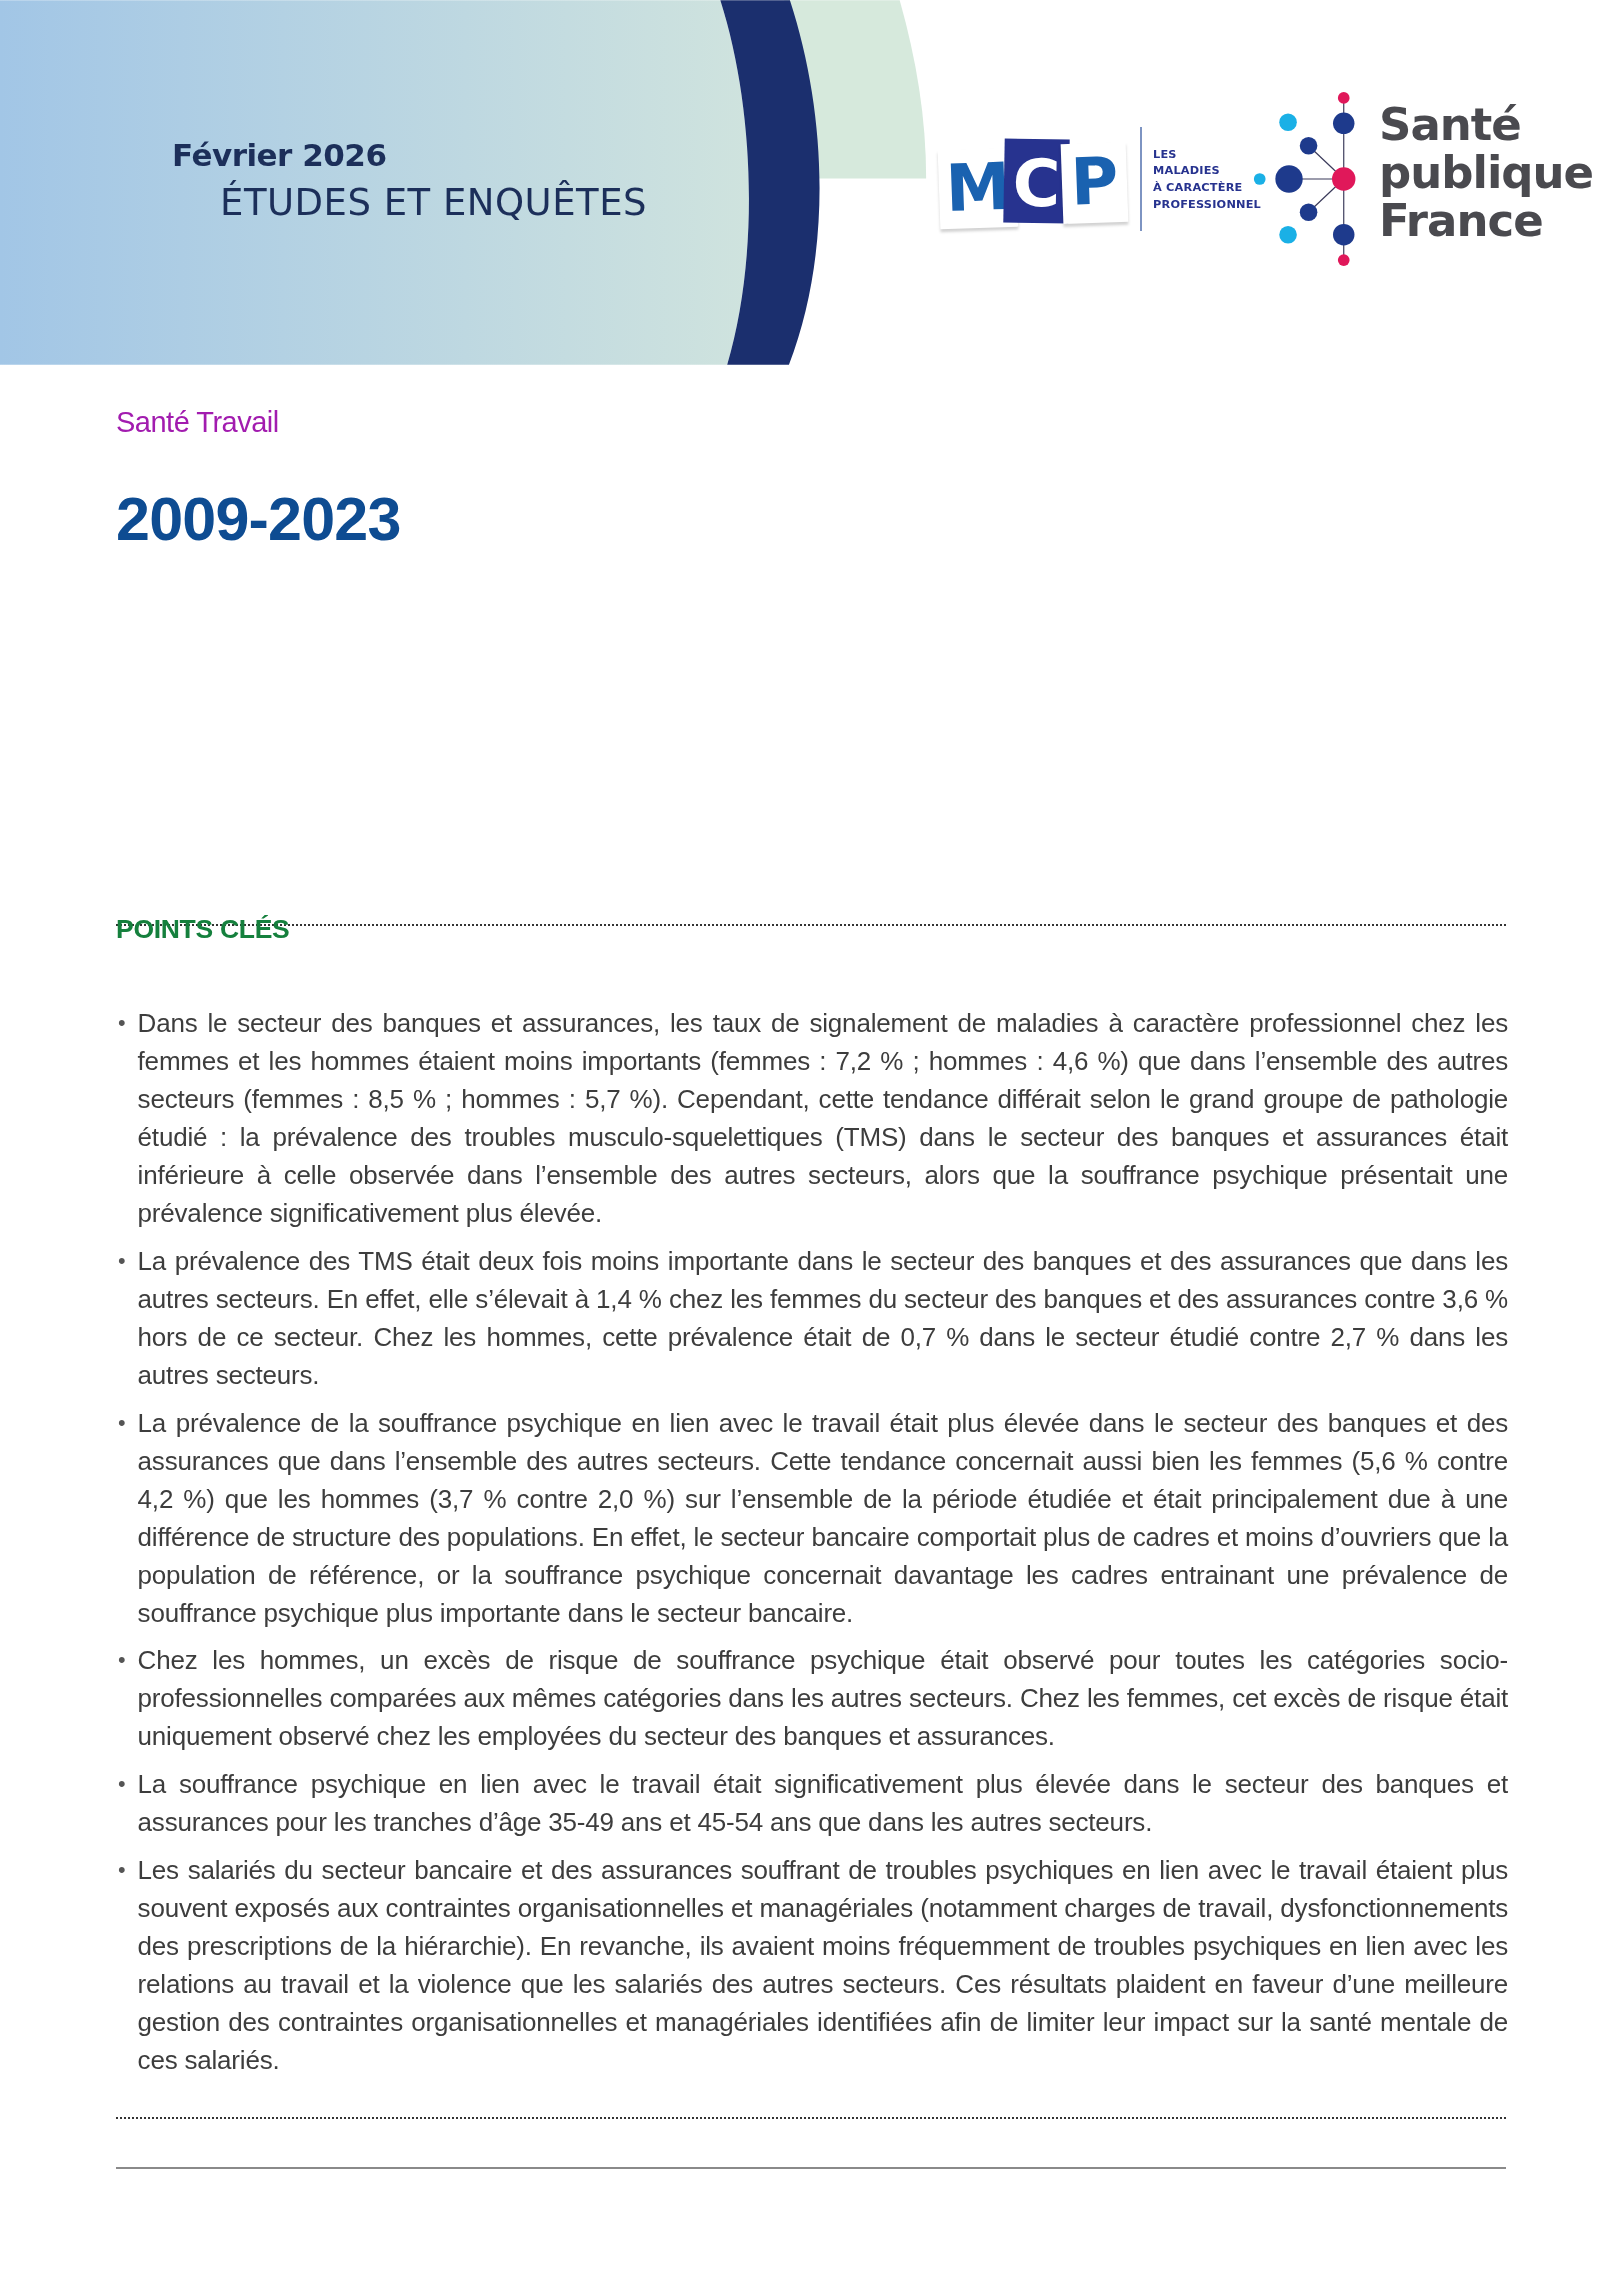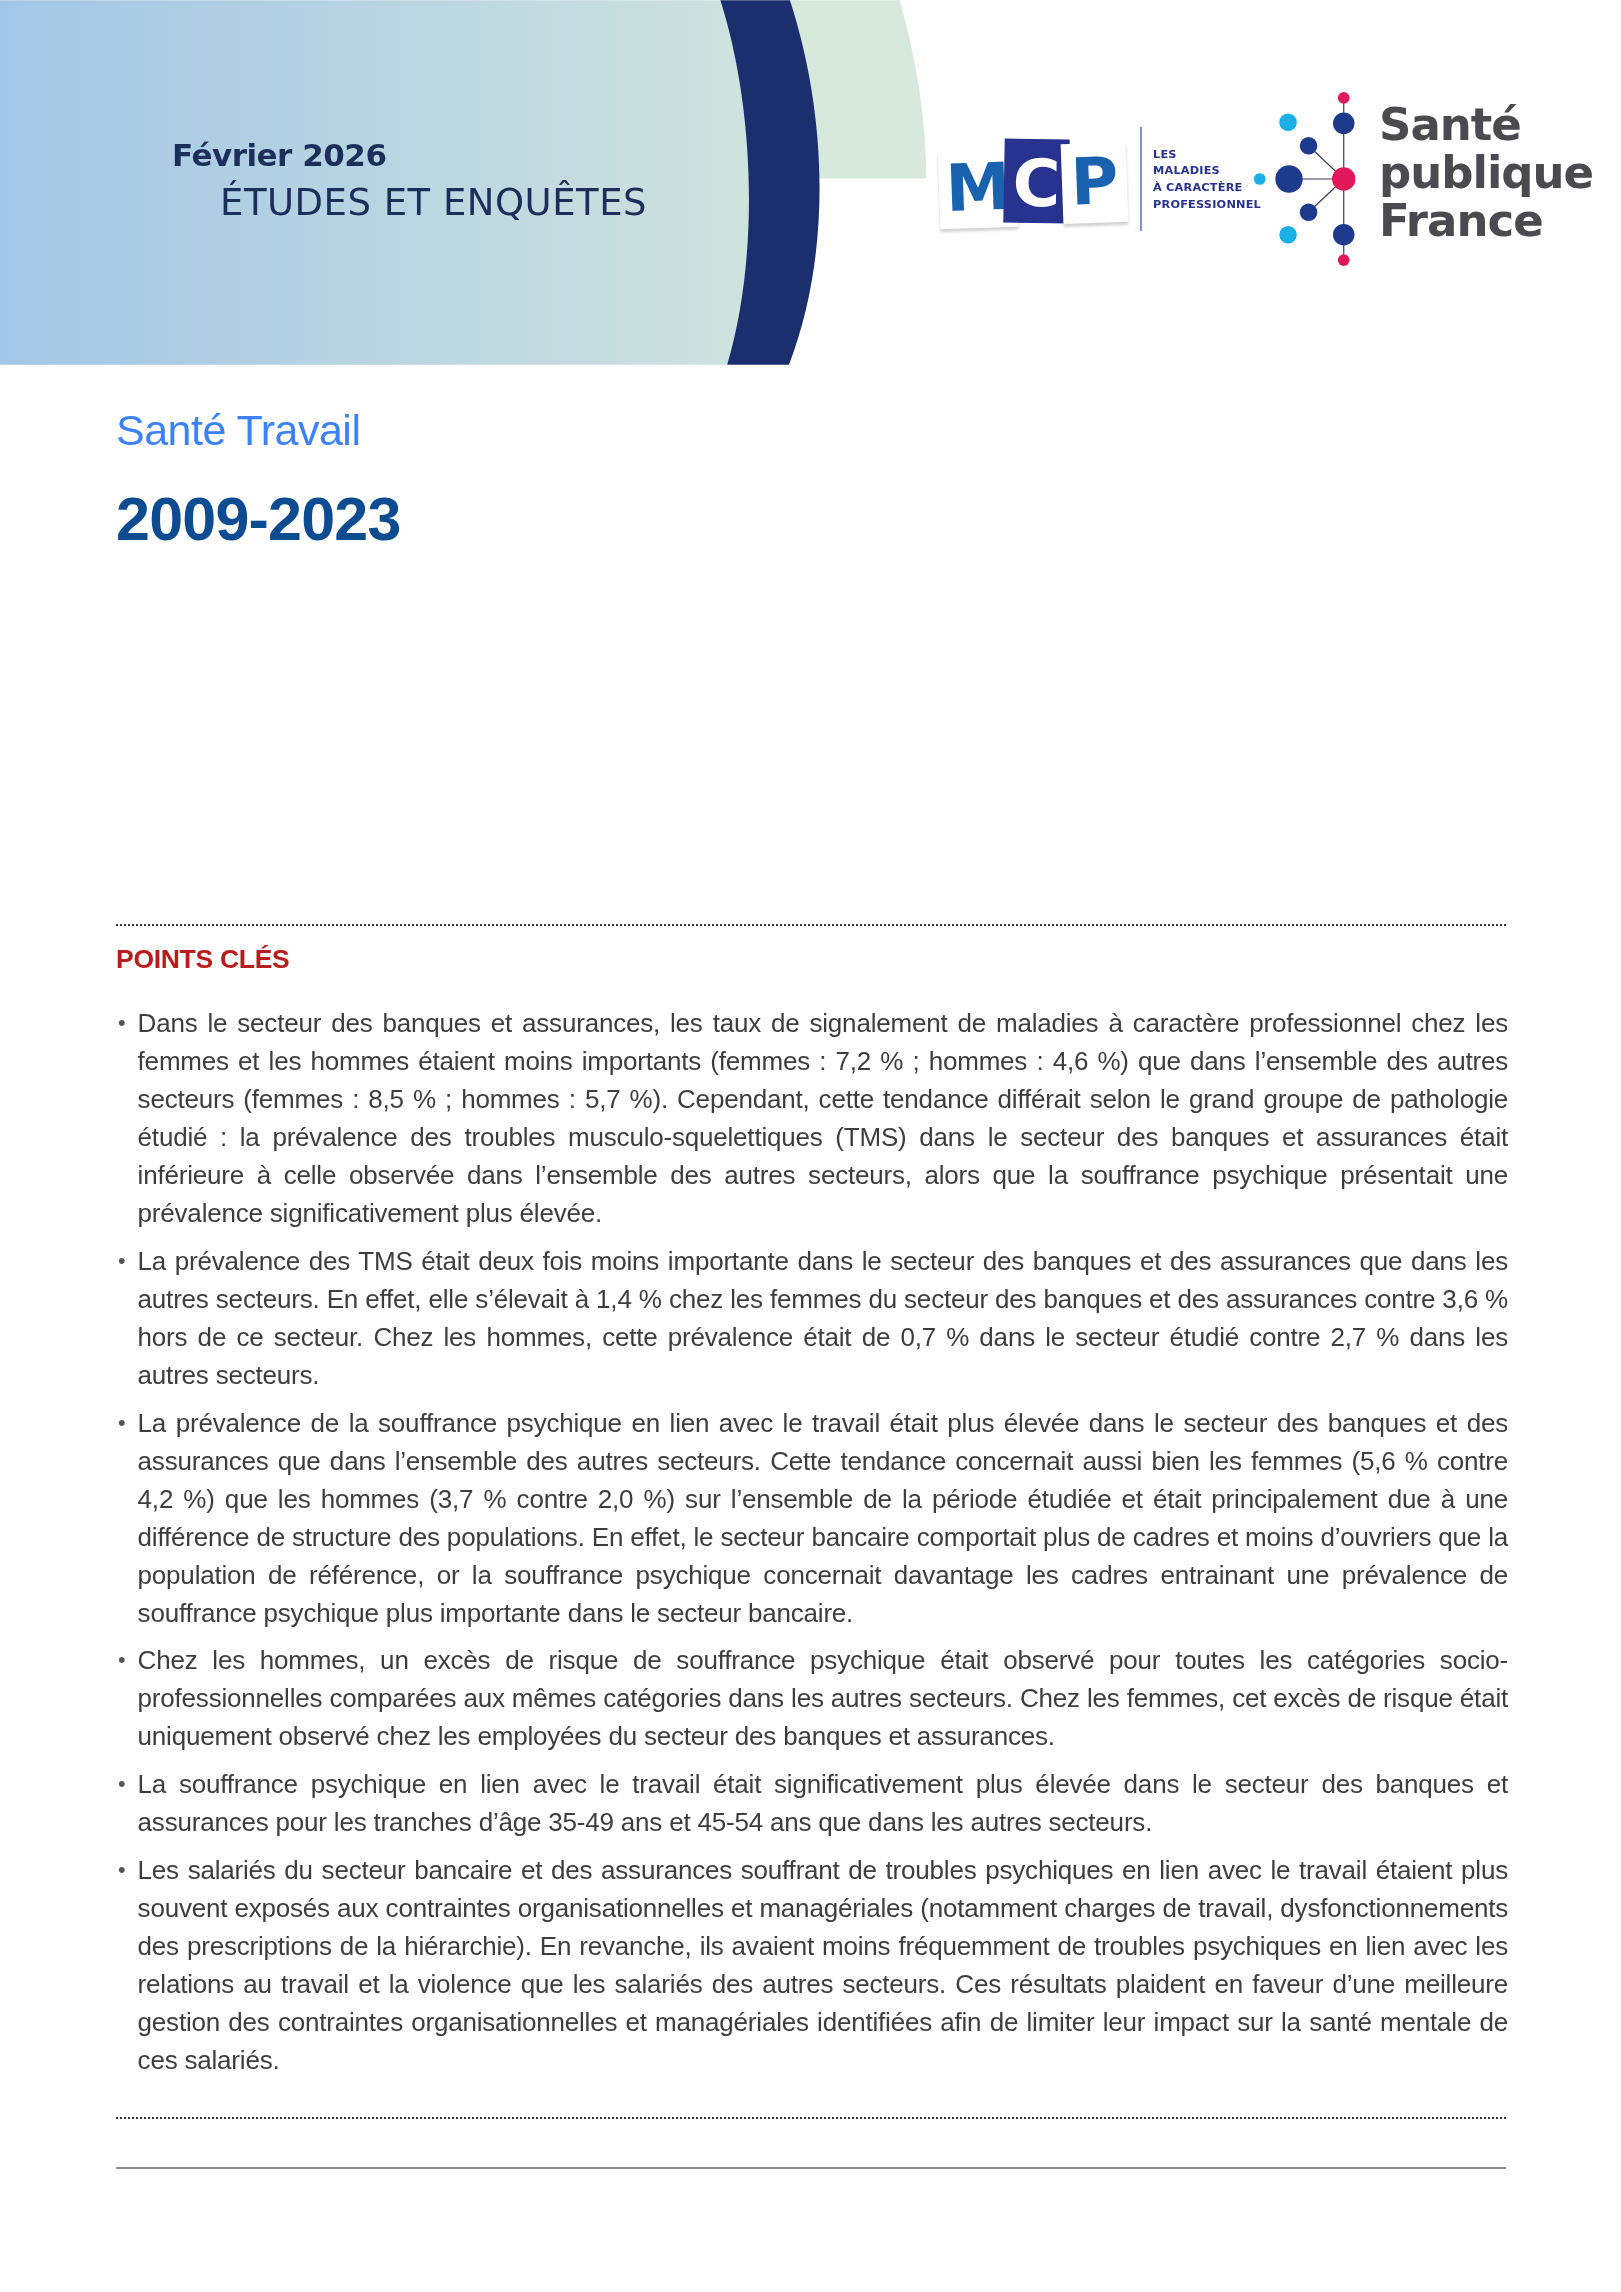--- a/index.html
+++ b/index.html
@@ -19,31 +19,31 @@
     .mcp-p { left: 123px; top: 15.7px; width: 65px; height: 74px; background: #ffffff; color: #1a62b0; text-align: center; padding-top: 5.9px; transform: rotate(-2deg); box-shadow: 0 2.9px 2.9px rgba(0,0,0,0.18); }
     .mcp-sep { position: absolute; left: 201px; top: 0; width: 2px; height: 104px; background: #7d94c2; }
     .mcp-tag { position: absolute; left: 214px; top: 19.6px; font-family: "DejaVu Sans", sans-serif; font-weight: bold; font-size: 11.3px; line-height: 16.7px; color: #27338f; letter-spacing: 0.2px; }
 
     
     .spf-logo { position: absolute; left: 1248px; top: 83px; width: 353px; height: 191px; }
     .spf-logo svg { position: absolute; left: 0; top: 0; }
     .spf-text { position: absolute; left: 131px; top: 17.6px; font-family: "DejaVu Sans", sans-serif; font-weight: bold; font-size: 45px; line-height: 48px; color: #4a4a4f; letter-spacing: -1px; }
 
     
-    .kicker { position: absolute; left: 116px; top: 406px; font-family: "Liberation Sans", sans-serif; font-size: 43px; color: #3b82f6; letter-spacing: -0.5px; }
+    .kicker { position: absolute; left: 116px; top: 406px; font-family: "Liberation Sans", sans-serif; font-size: 29px; color: #a21caf; letter-spacing: -0.5px; }
     .title { position: absolute; left: 116px; top: 480px; width: 1431px; margin: 0; font-family: "Liberation Sans", sans-serif; font-weight: bold; font-size: 61px; line-height: 78px; color: #0e4c92; letter-spacing: -0.8px; }
     .title span { display: block; white-space: nowrap; }
 
     
     .dotted-rule { position: absolute; left: 116px; width: 1390px; height: 0; border-top: 2.9px dotted #333333; }
     .dotted-top { top: 924px; }
     .dotted-bottom { top: 2117px; }
     .solid-rule { position: absolute; left: 116px; top: 2167px; width: 1390px; height: 2px; background: #8a8a8a; }
 
-    .kp-heading { position: absolute; left: 116px; top: 944px; font-family: "Liberation Sans", sans-serif; font-weight: bold; font-size: 26.5px; color: #b91c1c; letter-spacing: -0.3px; }
+    .kp-heading { position: absolute; left: 116px; top: 914px; font-family: "Liberation Sans", sans-serif; font-weight: bold; font-size: 26.5px; color: #15803d; letter-spacing: -0.3px; }
 
     .kp-list { position: absolute; left: 116px; top: 1004px; width: 1392px; margin: 0; padding: 0; list-style: none; }
     .kp-item { position: relative; padding-left: 21.6px; margin-bottom: 9.8px; font-family: "Liberation Sans", sans-serif; font-size: 26px; line-height: 38px; color: #3d3d3d; text-align: justify; letter-spacing: -0.2px; }
     .kp-bullet { position: absolute; left: 2px; top: 0; color: #555555; font-size: 21.6px; }
   </style>
 </head>
 <body>
 
 <div class="banner">
   <svg width="1621" height="365" viewBox="0 0 1654 372">

